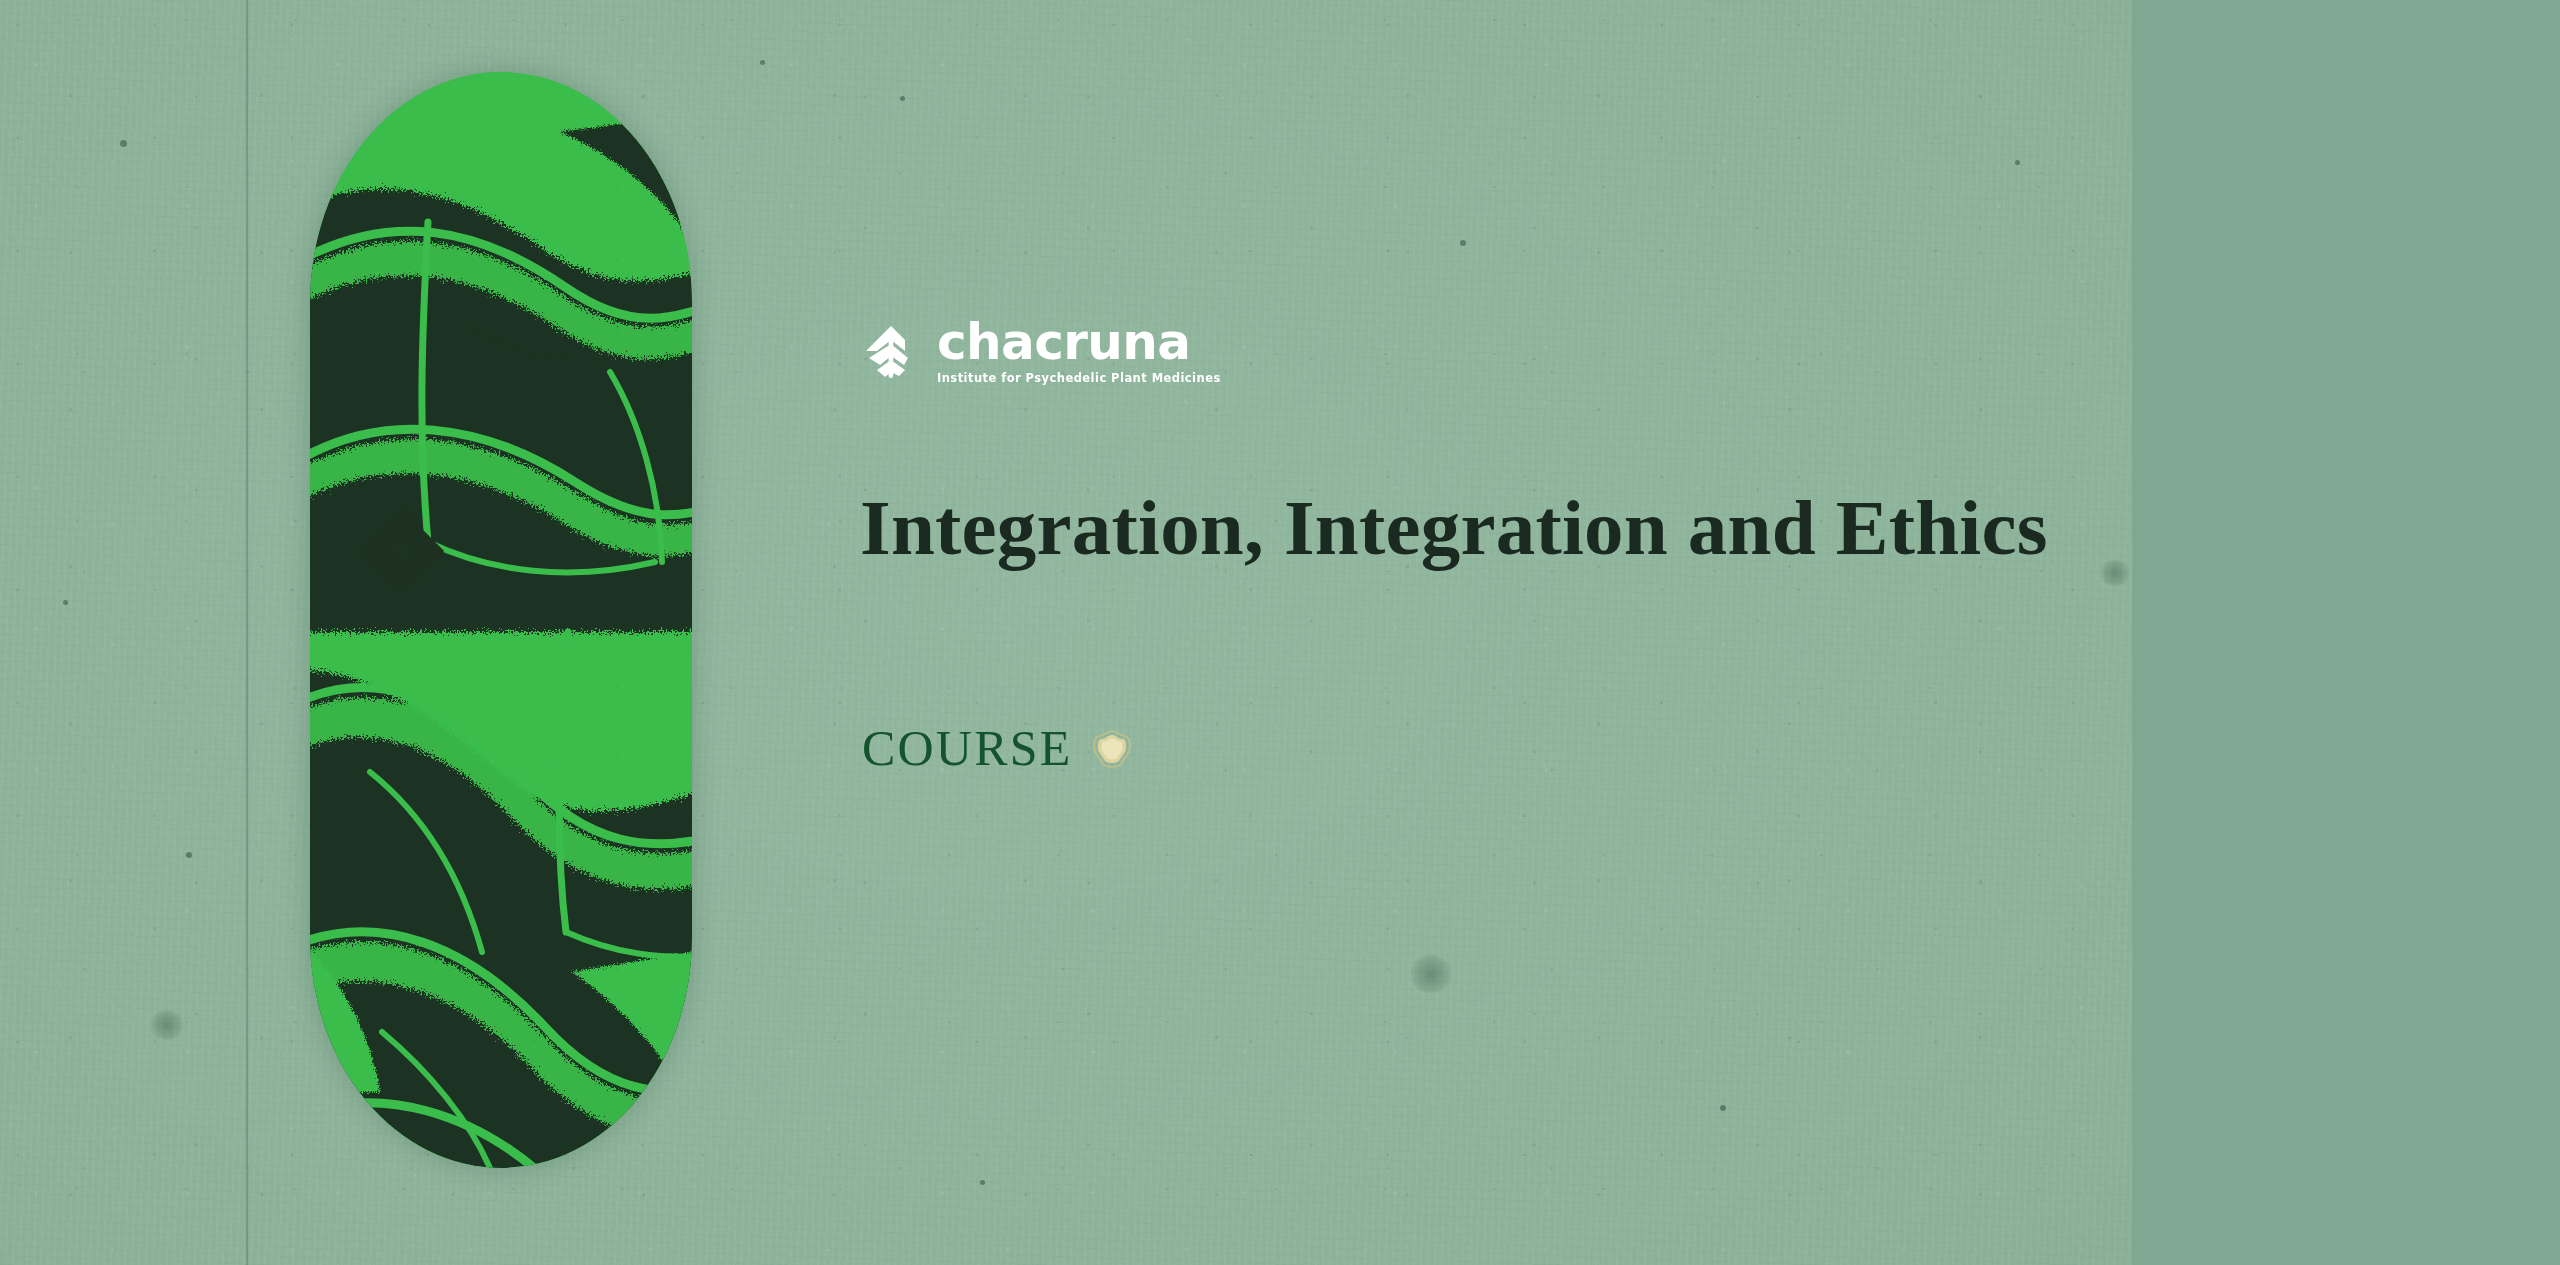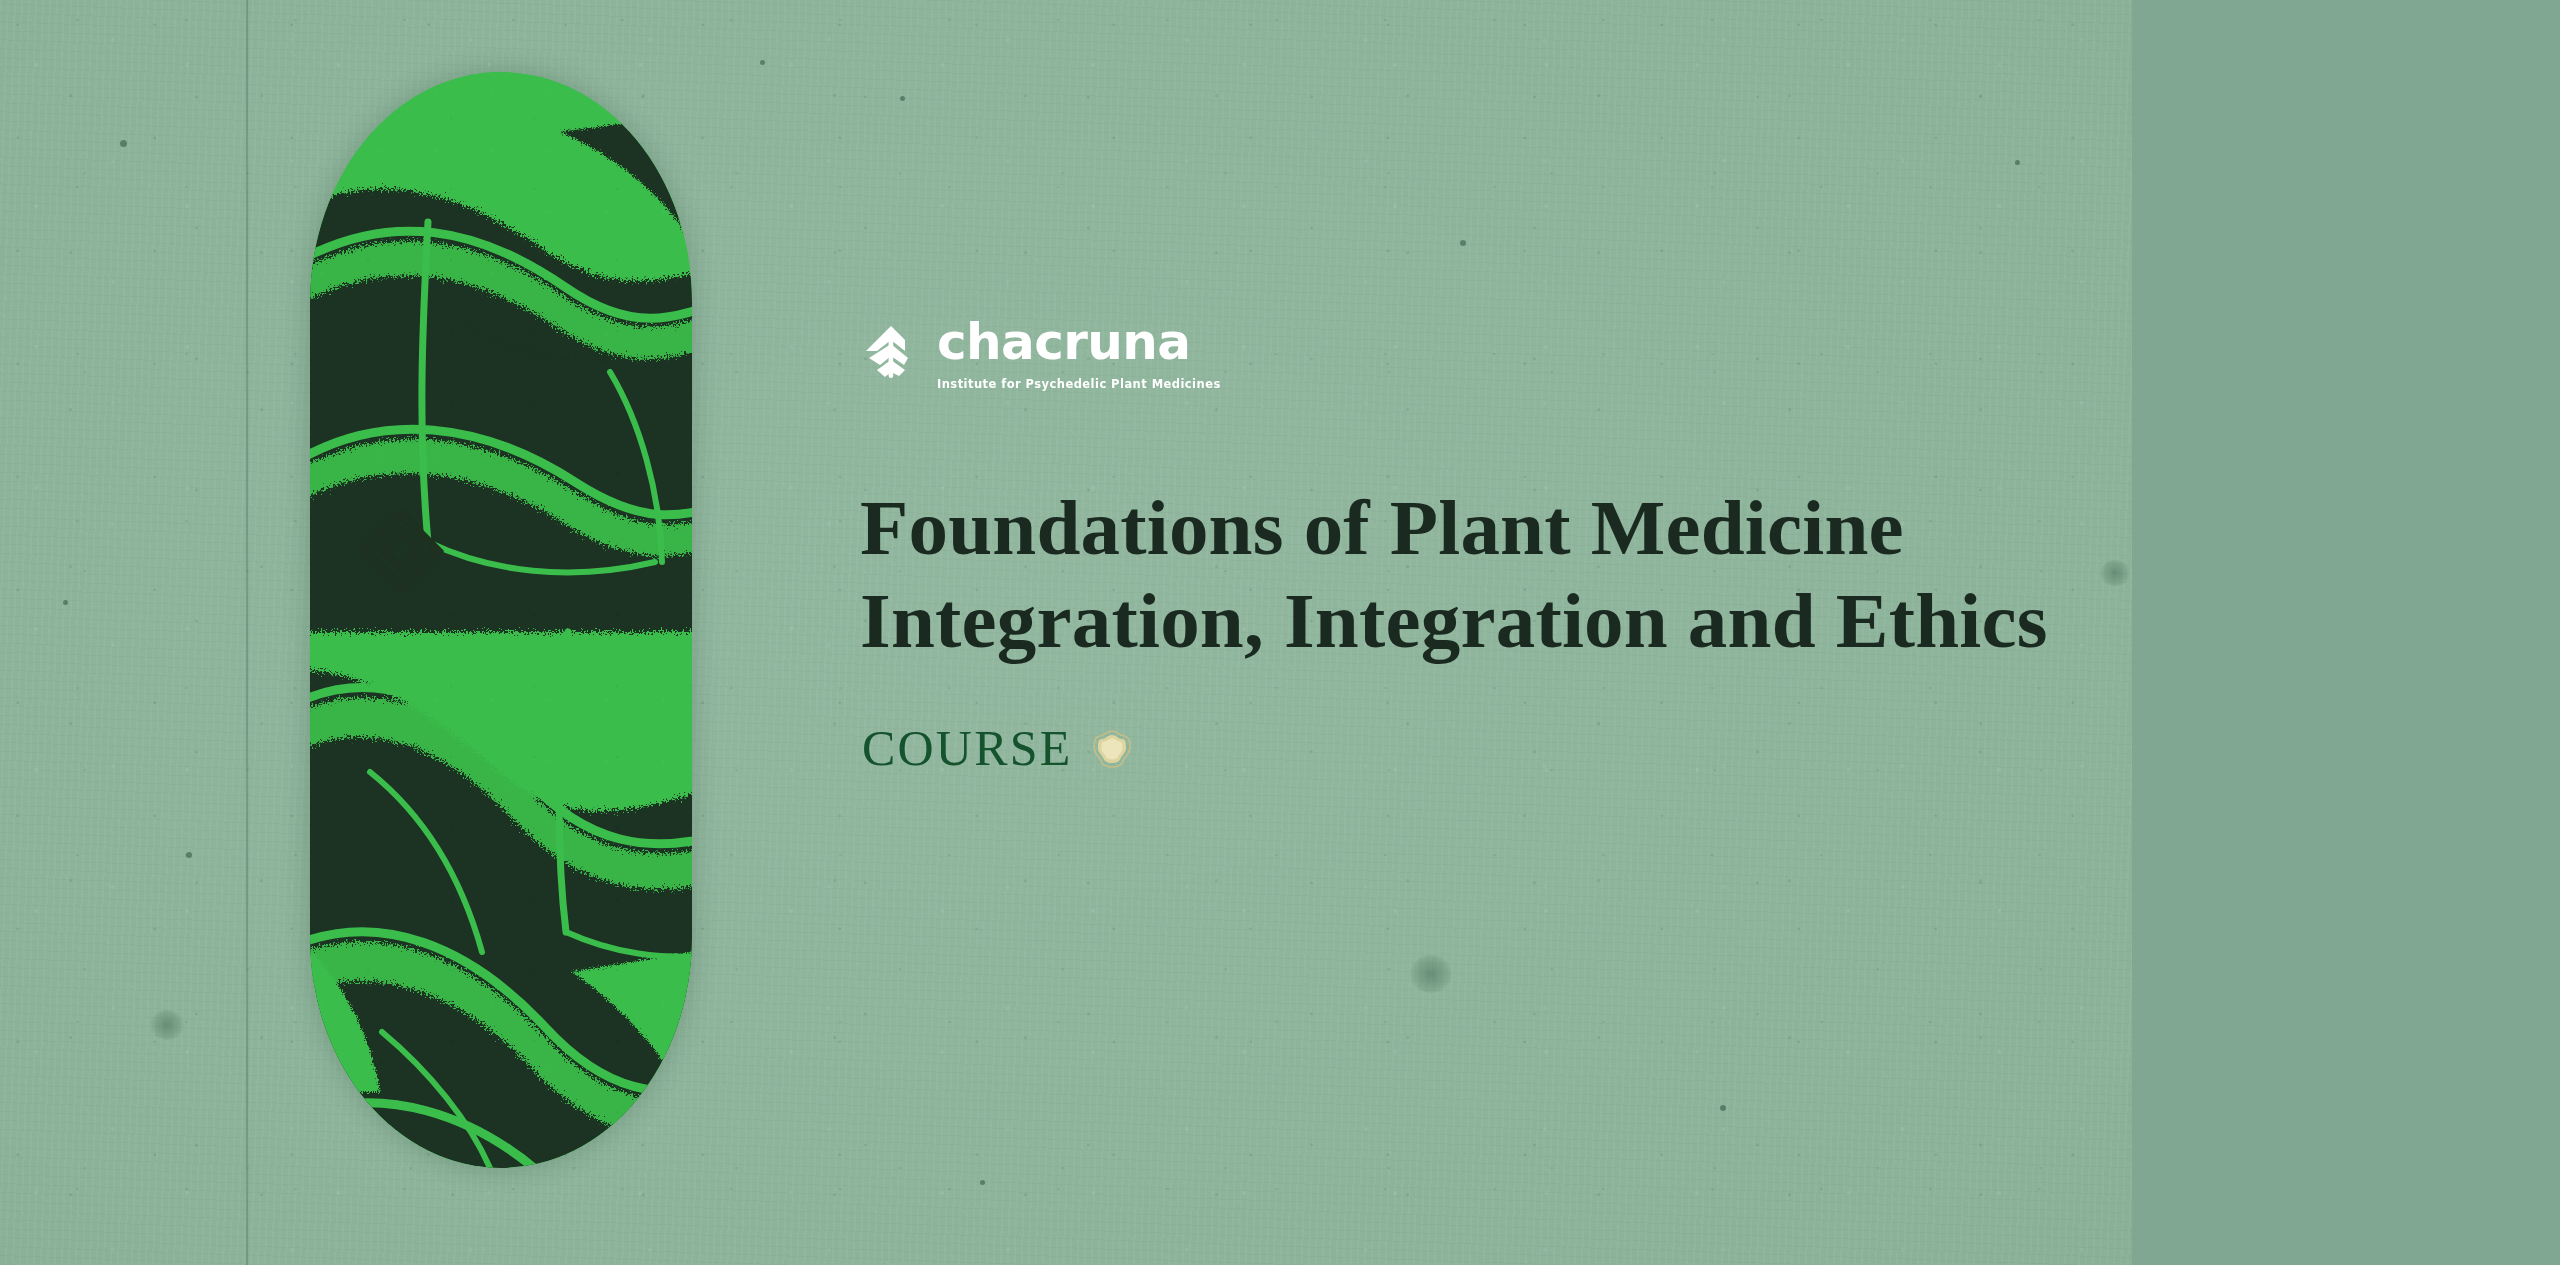--- a/index.html
+++ b/index.html
@@ -152,21 +152,21 @@
     line-height: .96;
     letter-spacing: -0.6px;
     color: #ffffff;
   }
   .logo-tagline {
     font-family: "DejaVu Sans", sans-serif;
     font-size: 11.5px;
     font-weight: 700;
     letter-spacing: .45px;
     color: #ffffff;
-    margin-top: 11px;
+    margin-top: 5px;
     white-space: nowrap;
   }
 
   
   .headline {
     position: absolute;
     left: 0;
     top: 428px;
     color: #1b2a20;
     font-family: "Liberation Serif", serif;
@@ -338,21 +338,20 @@
           </g>
         </svg>
       </div>
       <div class="logo-words">
         <span class="logo-name">chacruna</span>
         <span class="logo-tagline">Institute for Psychedelic Plant Medicines</span>
       </div>
     </div>
 
     <h1 class="headline">
-      <span class="headline-line">Foundations of Plant Medicine</span>
       <span class="headline-line">Integration, Integration and Ethics</span>
     </h1>
 
     <div class="kicker-row">
       <span class="kicker-text">COURSE</span>
       <span class="kicker-ornament">
         <svg viewBox="0 0 44 44" aria-hidden="true">
           <g transform="translate(22,22)">
             <g fill="none" stroke="#cdbf82" stroke-width="1.6" opacity=".85">
               <path d="M0 -18 C 6 -18 7 -13 12 -13 C 17 -13 18 -8 18 -2

